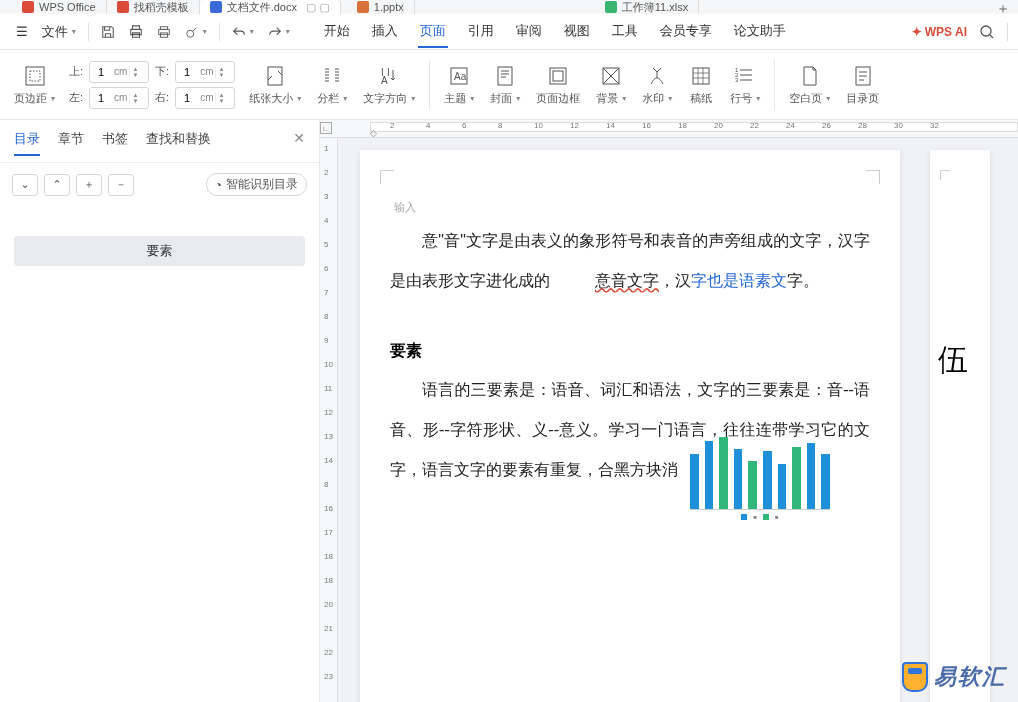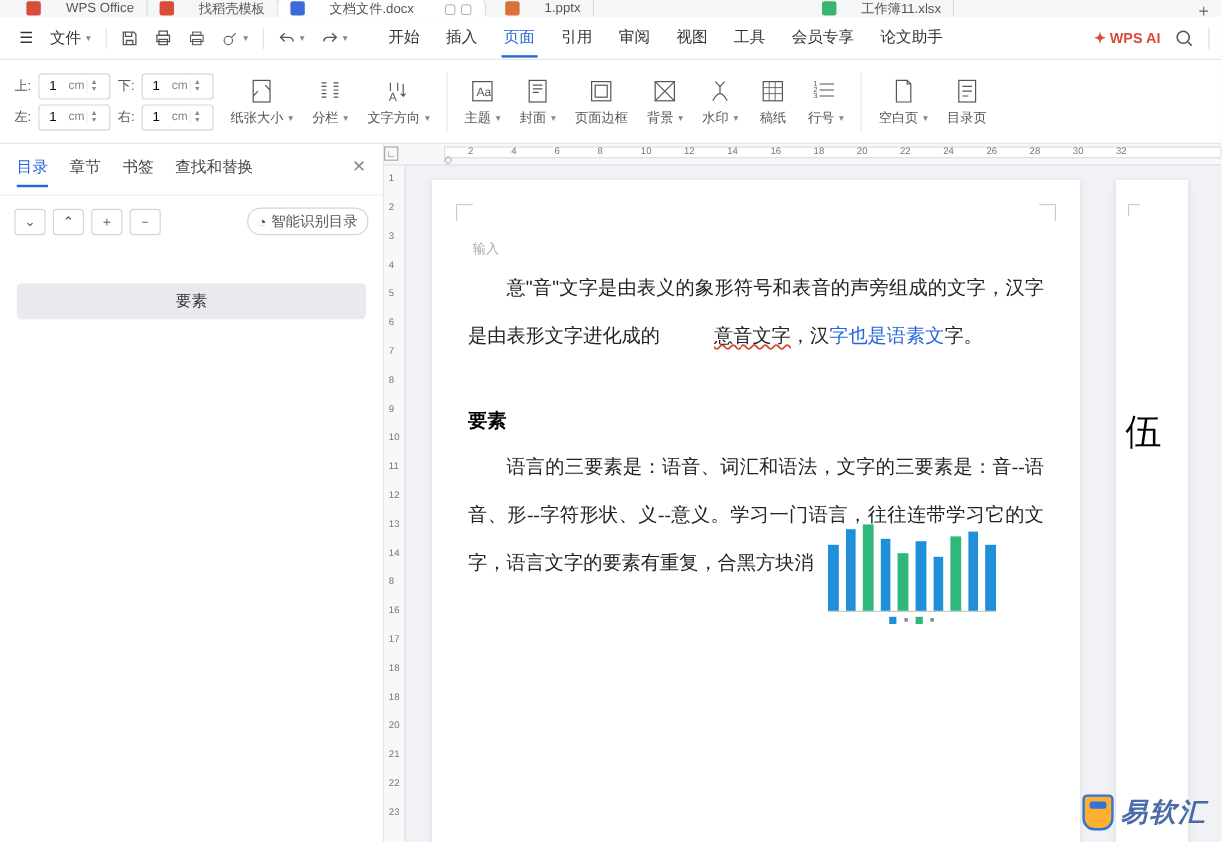--- a/index.html
+++ b/index.html
@@ -1,20 +1,20 @@
 <!DOCTYPE html>
 <html><head>
 <meta charset="utf-8">
 <style>
 * { margin: 0; padding: 0; box-sizing: border-box; font-family: "Microsoft YaHei", sans-serif; }
 body { width: 1018px; height: 702px; background: #fff; overflow: hidden; position: relative; }
 
 
 .titlebar { height: 14px; display: flex; align-items: flex-start; background: #f5f6f8; padding-left: 12px; gap: 0; font-size: 11px; color: #555; position: relative; }
-.app-tab { display: flex; align-items: center; height: 14px; padding: 0 10px; border-right: 1px solid #ddd; gap: 21px; }
+.app-tab { display: flex; align-items: center; height: 14px; padding: 0 10px; border-right: 1px solid #ddd; gap: 5px; }
 .app-tab.active { background: #fff; border-radius: 4px 4px 0 0; }
 .app-icon { width: 12px; height: 12px; display: inline-block; border-radius: 2px; }
 .wps-icon { background: #d94c3a; }
 .tmpl-icon { background: #d94c3a; }
 .doc-icon { background: #3a6bd9; }
 .ppt-icon { background: #d9723a; }
 .xls-icon { background: #3ab56f; }
 .tab-extra { margin-left: 4px; color: #999; }
 .new-tab { position: absolute; right: 8px; top: 0; font-size: 14px; color: #666; }
 
@@ -186,20 +186,31 @@
       <svg width="16" height="16" viewBox="0 0 16 16">
           <circle cx="7" cy="7" r="5" fill="none" stroke="#555" stroke-width="1.3"></circle>
           <path d="M11 11l3 3" stroke="#555" stroke-width="1.3"></path>
         </svg>
     </div>
     <div style="width:1px;height:18px;background:#ddd;"></div>
   </div>
 </div>
 
 <div class="ribbon">
+  <div class="rgroup">
+    <div class="ricon">
+        <svg width="24" height="24" viewBox="0 0 24 24">
+          <rect x="3" y="3" width="18" height="18" fill="none" stroke="#555"></rect>
+          <rect x="7" y="7" width="10" height="10" fill="none" stroke="#555" stroke-dasharray="1.5"></rect>
+        </svg>
+      </div>
+    <div class="rlabel chev">
+        <span>页边距</span>
+      </div>
+  </div>
   <div class="margin-grid">
     <span>上:</span>
     <div class="spin">
         <input value="1" style="">
         <span class="unit">cm</span>
         <span class="arrows">▲<br>▼</span>
       </div>
     <span>下:</span>
     <div class="spin">
         <input value="1" style="">

